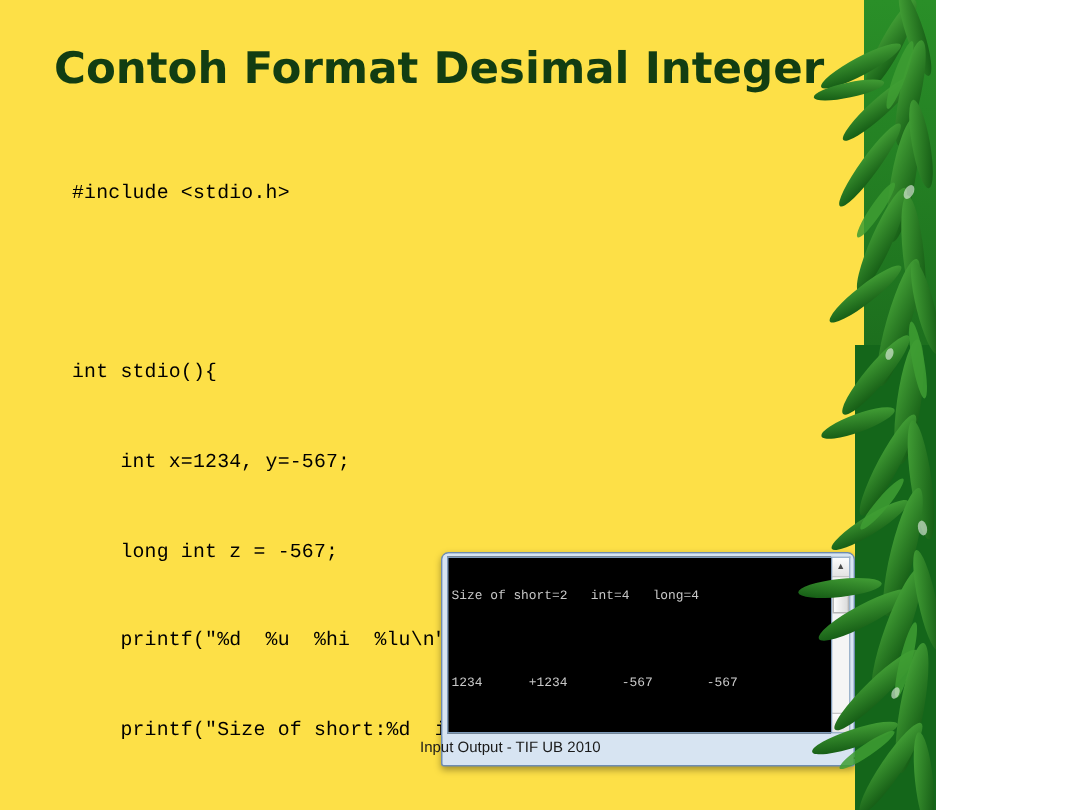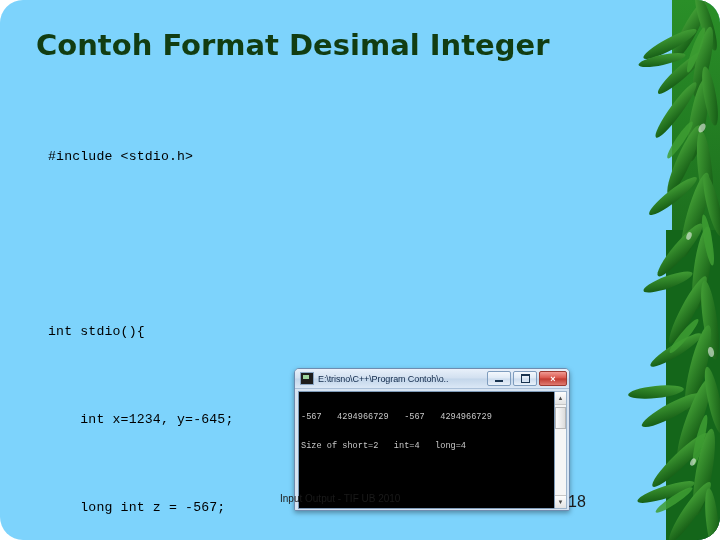--- a/index.html
+++ b/index.html
@@ -8,25 +8,24 @@
   }
   body {
     width: 720px;
     height: 540px;
     background: #ffffff;
     font-family: "Liberation Sans", sans-serif;
     overflow: hidden;
   }
   #slide {
     position: relative;
-    width: 720px;
+    width: 624px;
     height: 540px;
-    background: #7dd3fc;
-    overflow: hidden;
-    border-radius: 23px;
+    background: #fde047;
+    overflow: hidden;
   }
 
   
   #bamboo-decoration {
     position: absolute;
     top: 0;
     right: 0;
     width: 110px;
     height: 540px;
     overflow: hidden;
@@ -55,21 +54,21 @@
     left: 48px;
     top: 79px;
     width: 600px;
     font-family: "Liberation Mono", "DejaVu Sans Mono", monospace;
     font-size: 13.2px;
     line-height: 19.9px;
     color: #000000;
     white-space: pre;
     letter-spacing: 0.15px;
   }
-  .code-line { height: 19.9px; white-space: pre; margin-top: 28px; }
+  .code-line { height: 19.9px; white-space: pre; }
   .code-line.blank { height: 19.9px; }
 
   
   #console-window {
     position: absolute;
     left: 294px;
     top: 368px;
     width: 276px;
     height: 143px;
     background: #d7e4f2;
@@ -216,54 +215,41 @@
 <body>
 
 <div id="slide">
 
   <div id="slide-title">Contoh Format Desimal Integer</div>
 
   <div id="code-block">
     <div class="code-line">#include &lt;stdio.h&gt;</div>
     <div class="code-line blank"></div>
     <div class="code-line">int stdio(){</div>
-    <div class="code-line">    int x=1234, y=-645;</div>
+    <div class="code-line">    int x=1234, y=-567;</div>
     <div class="code-line">    long int z = -567;</div>
     <div class="code-line">    printf("%d  %u  %hi  %lu\n",y,y,y,z);</div>
     <div class="code-line">    printf("Size of short:%d  int:%d  long:%d\n\n",</div>
     
     
     
     
     
     
     
     
     
   </div>
 
   <div id="console-window">
-    <div id="console-titlebar">
-      <div id="console-app-icon"></div>
-      <div id="console-title-text">E:\trisno\C++\Program Contoh\o..</div>
-      <div class="winbtn">
-        <span class="minglyph"></span>
-      </div>
-      <div class="winbtn">
-        <span class="maxglyph"></span>
-      </div>
-      <div class="winbtn close">
-        <span>×</span>
-      </div>
-    </div>
     <div id="console-body">
       <div id="console-screen">
-        <div class="console-line">-567   4294966729   -567   4294966729</div>
         <div class="console-line">Size of short=2   int=4   long=4</div>
         <div class="console-line"></div>
+        <div class="console-line">1234      +1234       -567       -567</div>
         
         
         
         
         
         
       </div>
       <div id="console-scrollbar">
         <div class="sb-arrow">▲</div>
         <div class="sb-track">

